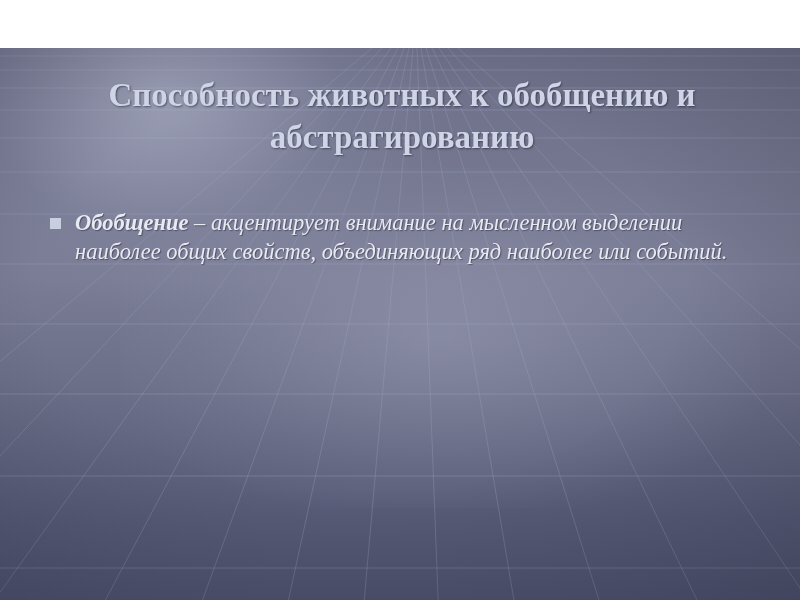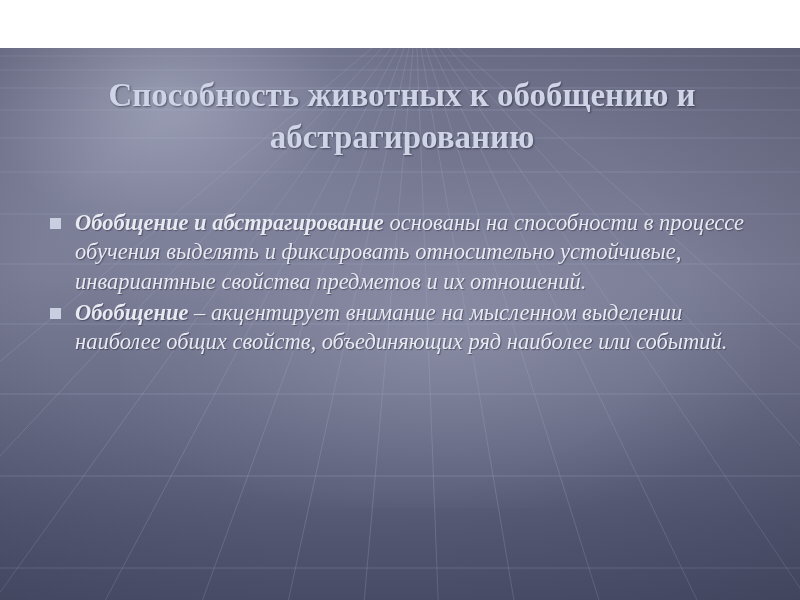--- a/index.html
+++ b/index.html
@@ -157,24 +157,20 @@
 
   <div class="glow-tl"></div>
   <div class="glow-mid"></div>
   <div class="vignette"></div>
 
   <div class="content">
     <div class="title">Способность животных к обобщению и абстрагированию</div>
 
     <div class="body-block">
 
-      <div class="bullet-row">
-        <span class="bullet-marker"></span>
-        <div class="bullet-text"><b>Обобщение и абстрагирование</b><span> основаны на способности в процессе обучения выделять и фиксировать относительно устойчивые, инвариантные свойства предметов и их отношений.</span></div>
-      </div>
 
       <div class="bullet-row">
         <span class="bullet-marker"></span>
         <div class="bullet-text"><b>Обобщение</b><span> – акцентирует внимание на мысленном выделении наиболее общих свойств, объединяющих ряд наиболее или событий.</span></div>
       </div>
 
 
     </div>
   </div>
 </div>

